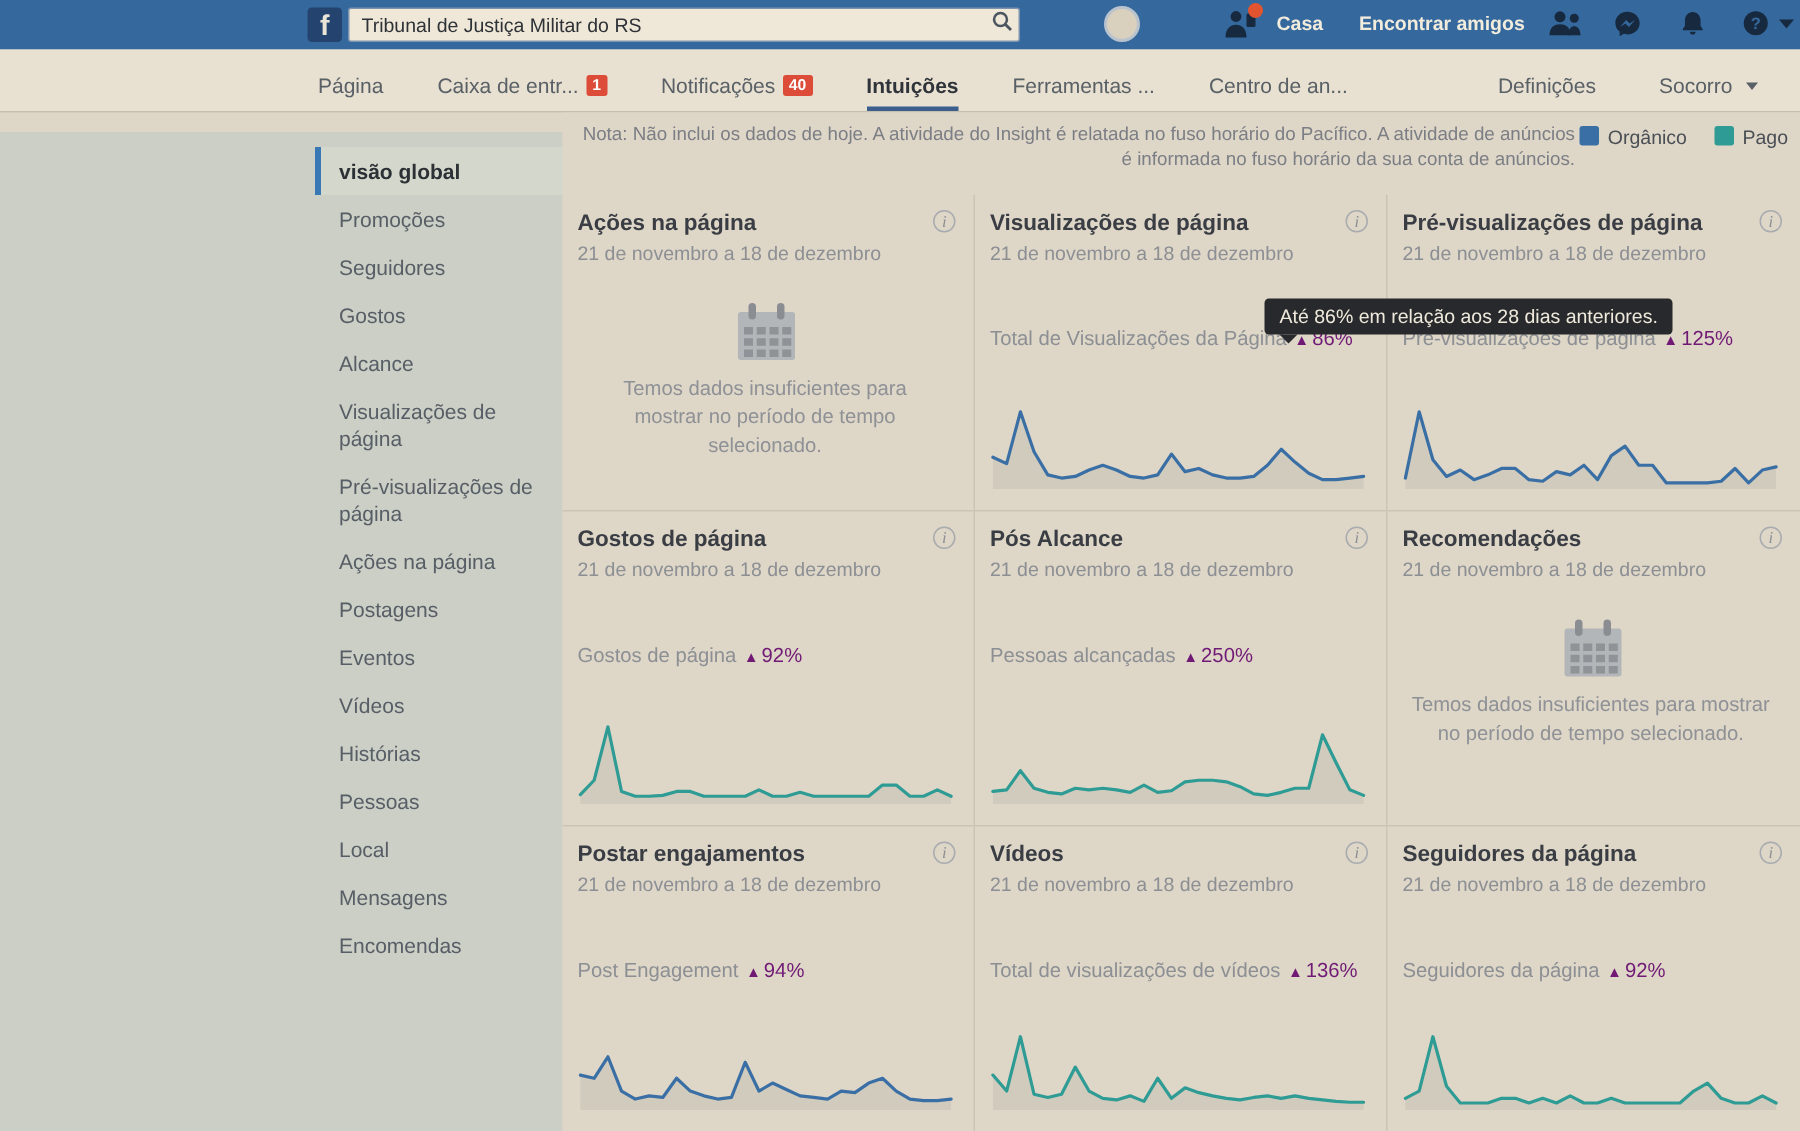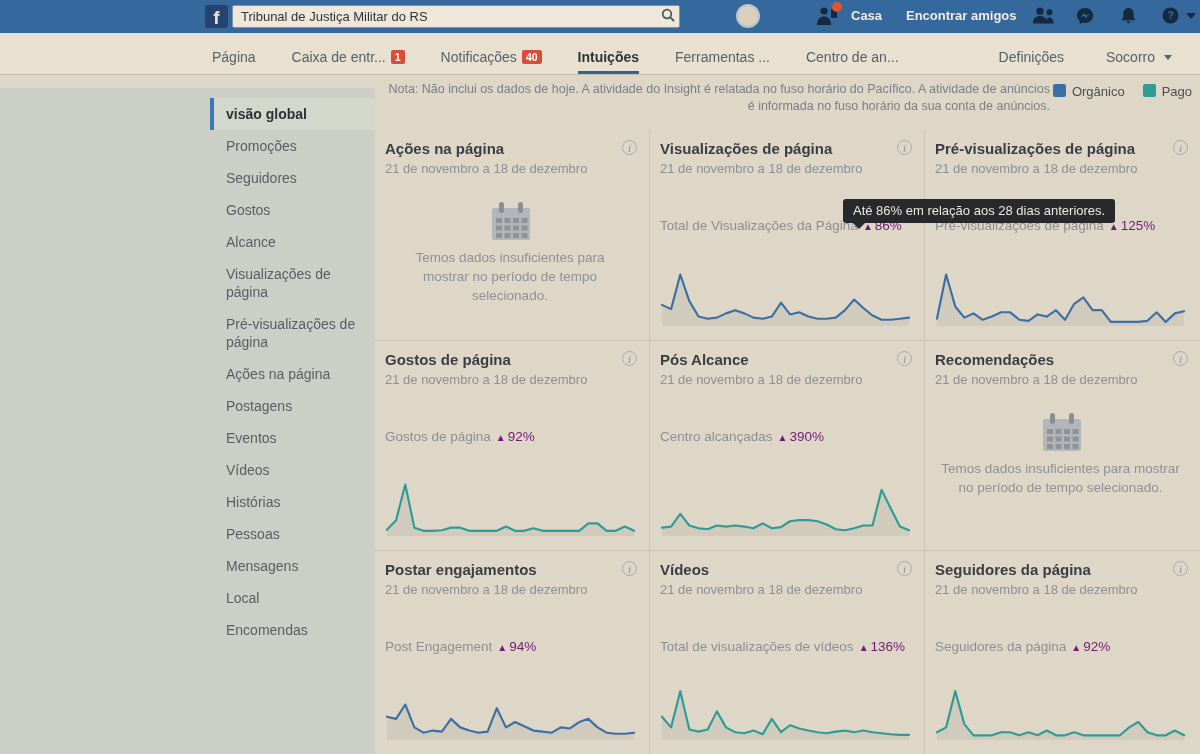--- a/index.html
+++ b/index.html
@@ -203,22 +203,22 @@
     <div class="side-item">Gostos</div>
     <div class="side-item">Alcance</div>
     <div class="side-item">Visualizações de página</div>
     <div class="side-item">Pré-visualizações de página</div>
     <div class="side-item">Ações na página</div>
     <div class="side-item">Postagens</div>
     <div class="side-item">Eventos</div>
     <div class="side-item">Vídeos</div>
     <div class="side-item">Histórias</div>
     <div class="side-item">Pessoas</div>
+    <div class="side-item">Local</div>
     <div class="side-item">Mensagens</div>
-    <div class="side-item">Local</div>
     <div class="side-item">Encomendas</div>
   </div>
 </div>
 
 <div class="content">
   <div class="note">Nota: Não inclui os dados de hoje. A atividade do Insight é relatada no fuso horário do Pacífico. A atividade de anúncios é informada no fuso horário da sua conta de anúncios.</div>
   <div class="legend">
     <span class="lg">
         <span class="sq" style="background-color: rgb(58, 111, 165);"></span>
         <span>Orgânico</span>
@@ -291,21 +291,21 @@
       <svg class="spark" viewBox="0 0 260 64" preserveAspectRatio="none">
           <polygon points="2.0,55.5 11.5,45.6 21.0,8.8 30.4,53.3 39.9,56.6 49.4,56.6 58.9,56.0 68.4,53.3 77.9,53.3 87.3,56.6 96.8,56.6 106.3,56.6 115.8,56.6 125.3,52.2 134.7,56.6 144.2,56.6 153.7,53.9 163.2,56.6 172.7,56.6 182.1,56.6 191.6,56.6 201.1,56.6 210.6,48.9 220.1,48.9 229.6,56.6 239.0,56.6 248.5,52.2 258.0,56.6 258,62 2,62" fill="rgba(100,105,110,0.10)"></polygon>
           <polyline points="2.0,55.5 11.5,45.6 21.0,8.8 30.4,53.3 39.9,56.6 49.4,56.6 58.9,56.0 68.4,53.3 77.9,53.3 87.3,56.6 96.8,56.6 106.3,56.6 115.8,56.6 125.3,52.2 134.7,56.6 144.2,56.6 153.7,53.9 163.2,56.6 172.7,56.6 182.1,56.6 191.6,56.6 201.1,56.6 210.6,48.9 220.1,48.9 229.6,56.6 239.0,56.6 248.5,52.2 258.0,56.6" fill="none" stroke="#2e9c94" stroke-width="2.2" stroke-linejoin="round" stroke-linecap="round"></polyline>
         </svg>
     </div>
 
     <div class="cell br bb">
       <div class="card-title">Pós Alcance</div>
       <div class="card-date">21 de novembro a 18 de dezembro</div>
       <span class="info">i</span>
-      <div class="metric"><span>Centro alcançadas</span><span class="delta"><span class="tri">▲</span><span>390%</span></span></div>
+      <div class="metric"><span>Pessoas alcançadas</span><span class="delta"><span class="tri">▲</span><span>250%</span></span></div>
       <svg class="spark" viewBox="0 0 260 64" preserveAspectRatio="none">
           <polygon points="2.0,53.3 11.5,52.2 21.0,39.0 30.4,51.1 39.9,53.9 49.4,55.0 58.9,51.1 68.4,52.2 77.9,51.1 87.3,52.2 96.8,53.9 106.3,48.9 115.8,53.9 125.3,52.8 134.7,46.7 144.2,45.6 153.7,45.6 163.2,46.7 172.7,50.0 182.1,55.0 191.6,56.0 201.1,53.9 210.6,51.1 220.1,51.1 229.6,14.3 239.0,33.5 248.5,52.2 258.0,56.0 258,62 2,62" fill="rgba(100,105,110,0.10)"></polygon>
           <polyline points="2.0,53.3 11.5,52.2 21.0,39.0 30.4,51.1 39.9,53.9 49.4,55.0 58.9,51.1 68.4,52.2 77.9,51.1 87.3,52.2 96.8,53.9 106.3,48.9 115.8,53.9 125.3,52.8 134.7,46.7 144.2,45.6 153.7,45.6 163.2,46.7 172.7,50.0 182.1,55.0 191.6,56.0 201.1,53.9 210.6,51.1 220.1,51.1 229.6,14.3 239.0,33.5 248.5,52.2 258.0,56.0" fill="none" stroke="#2e9c94" stroke-width="2.2" stroke-linejoin="round" stroke-linecap="round"></polyline>
         </svg>
     </div>
 
     <div class="cell bb">
       <div class="card-title">Recomendações</div>
       <div class="card-date">21 de novembro a 18 de dezembro</div>
       <span class="info">i</span>

